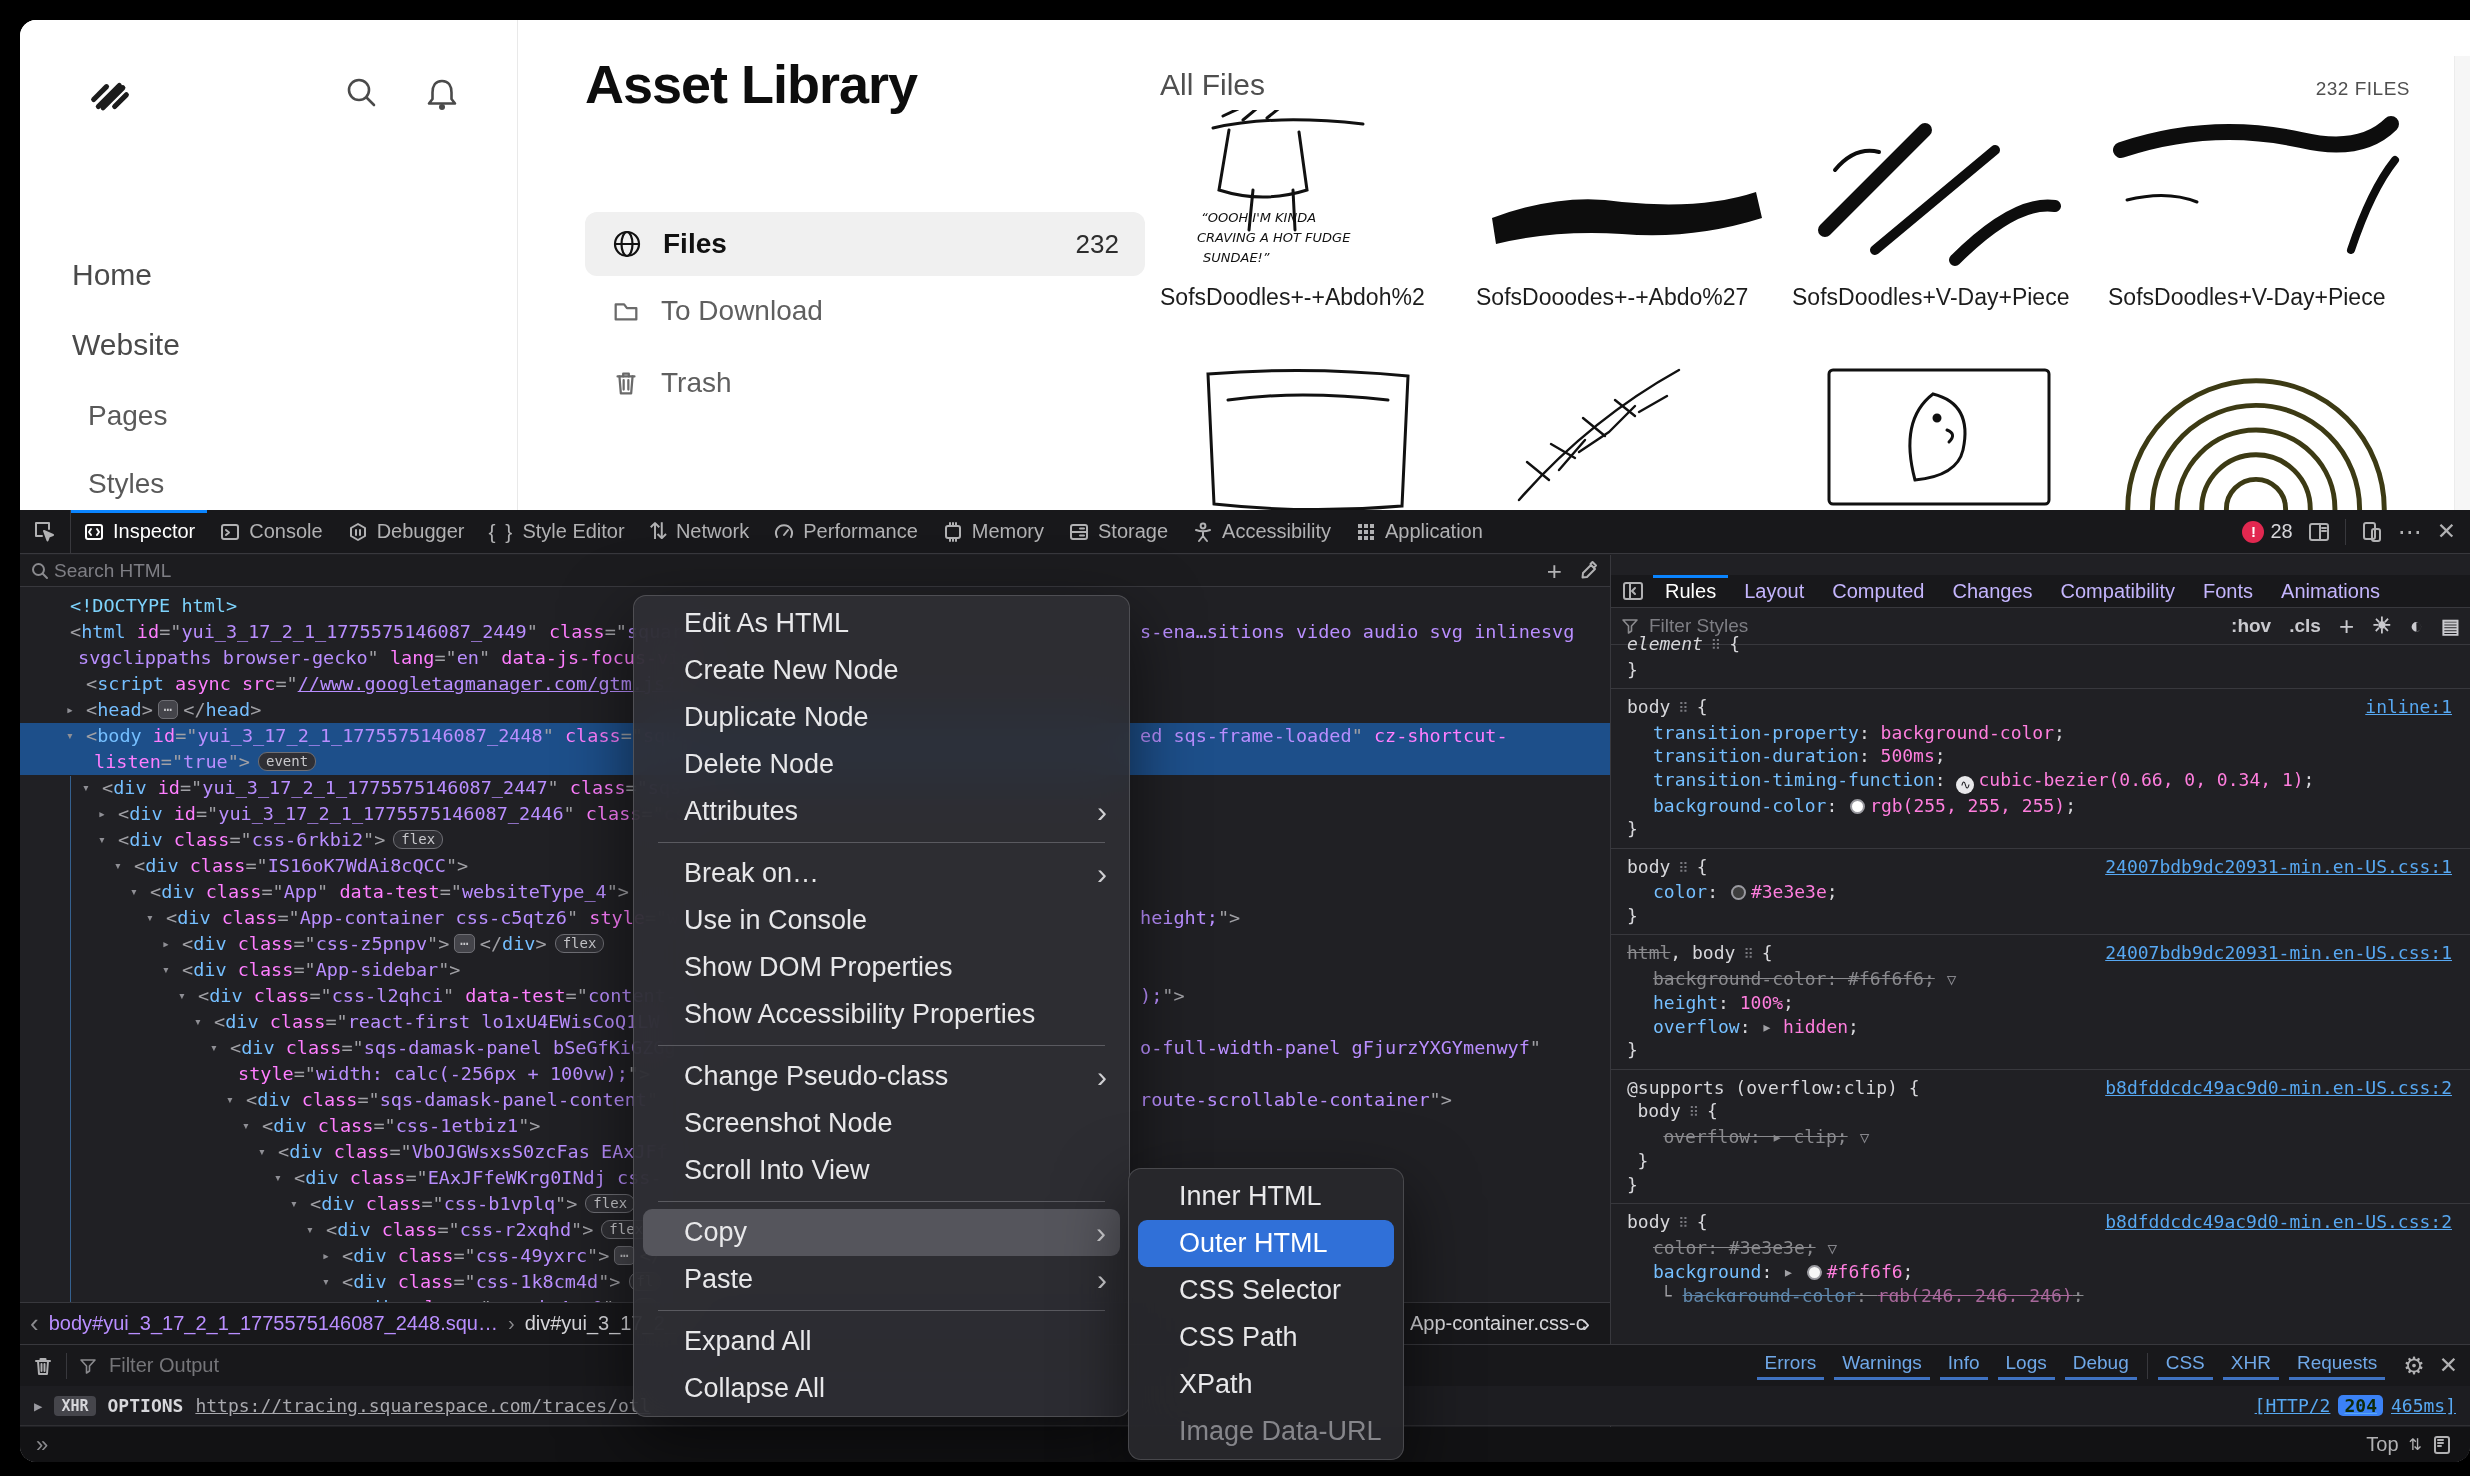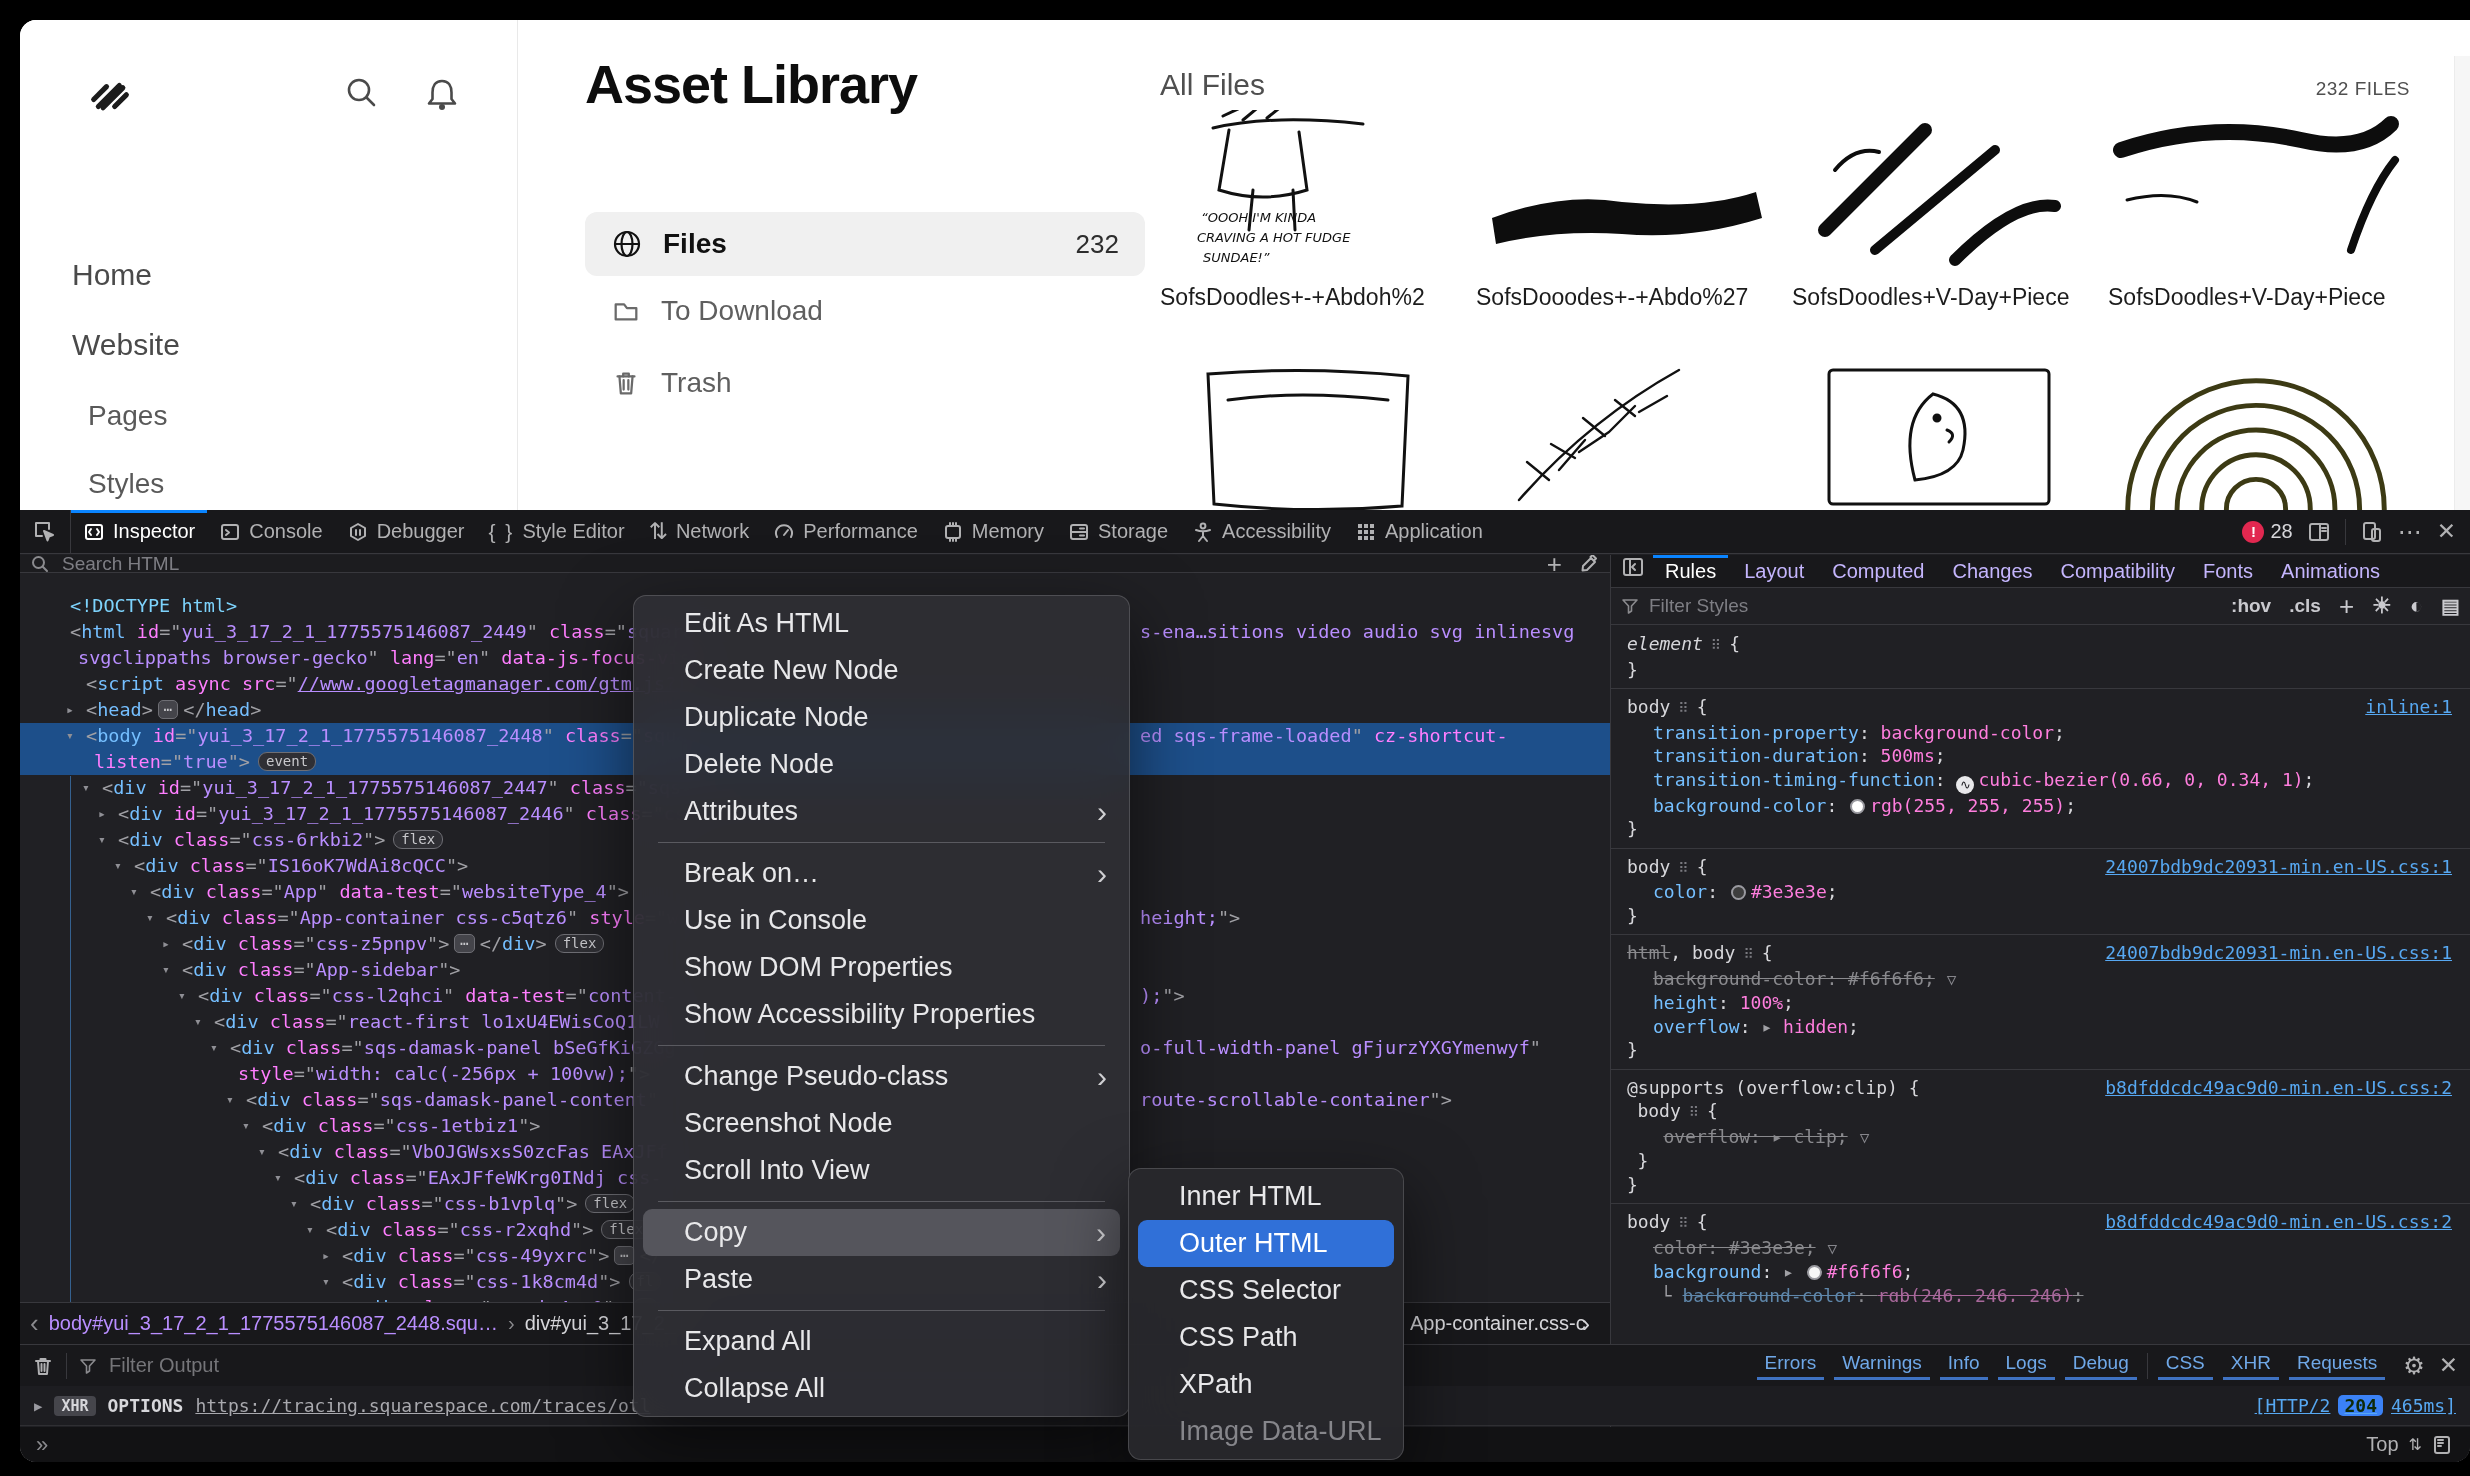--- a/index.html
+++ b/index.html
@@ -39,22 +39,22 @@
   .dt-pick{display:flex;align-items:center;padding:0 12px;border-right:1px solid #38383d;}
   .dt-tab{position:relative;display:flex;align-items:center;gap:8px;padding:0 12px;color:#b1b1b3;white-space:nowrap;}
   .dt-tab.active{color:#fff;}
   .dt-tab.active:before{content:"";position:absolute;left:0;top:0;height:3px;width:100%;background:#0a84ff;}
   .dt-right{margin-left:auto;display:flex;align-items:center;gap:14px;padding-right:14px;}
   .errbadge{width:22px;height:22px;border-radius:50%;background:#e22850;color:#fff;font-size:15px;font-weight:700;
     display:flex;align-items:center;justify-content:center;}
   .vsep{width:1px;height:26px;background:#38383d;}
 
   .dt-left{position:absolute;left:0;top:45px;width:1590px;height:907px;overflow:hidden;}
-  .dt-search{position:absolute;left:0;top:0;width:100%;height:18px;border-bottom:1px solid #38383d;
-    display:flex;align-items:center;gap:12px;padding:0 10px;background:#1c1c1f;}
+  .dt-search{position:absolute;left:0;top:0;width:100%;height:32px;border-bottom:1px solid #38383d;
+    display:flex;align-items:center;gap:4px;padding:0 10px;background:#1c1c1f;}
   .dt-search .ph{color:#7e7e84;font-size:19px;}
   .dt-search .tools{margin-left:auto;display:flex;align-items:center;gap:16px;color:#b1b1b3;}
   .plus{font-size:26px;line-height:1;}
 
   #mtree{position:absolute;left:0;top:33px;width:100%;height:714px;overflow:hidden;
     font-family:"DejaVu Sans Mono",monospace;font-size:18.5px;padding-top:5px;}
   .mline{position:relative;height:26px;line-height:26px;white-space:nowrap;}
   .mline.msel{background:#1d4f8a;}
   .marr{position:absolute;top:0;color:#8f8f95;font-size:13px;width:16px;text-align:center;}
   .rfrag{position:absolute;top:0;}
@@ -67,21 +67,21 @@
   .badge.ell{margin:0 5px;background:#44444a;border-radius:5px;padding:0 5px;}
 
   .crumbbar{position:absolute;left:0;top:747px;width:100%;height:42px;background:#18181b;border-top:1px solid #38383d;
     display:flex;align-items:center;gap:10px;padding:0 10px;font-size:20px;}
   .crumb-sel{color:#b98eff;}
   .crumb{color:#d7d7db;}
   .csep{color:#8a8a8e;}
   .crumb-abs{position:absolute;color:#d7d7db;}
 
   .dt-rules{position:absolute;left:1590px;top:45px;width:860px;height:907px;border-left:1px solid #38383d;background:#202024;overflow:hidden;}
-  .rtabs{display:flex;height:33px;border-bottom:1px solid #38383d;background:#18181b;gap:4px;padding:0 6px;}
+  .rtabs{display:flex;align-items:center;height:33px;border-bottom:1px solid #38383d;background:#18181b;gap:4px;padding:0 6px;margin-top:20px;}
   .rtab{position:relative;padding:0 12px;height:100%;display:flex;align-items:center;color:#c4b5fd;white-space:nowrap;}
   .rtab.active{color:#fff;}
   .rtab.active:before{content:"";position:absolute;left:0;top:0;height:3px;width:100%;background:#0a84ff;}
   .rfilter{display:flex;align-items:center;height:37px;border-bottom:1px solid #38383d;padding:0 10px;gap:10px;}
   .rfilter .ph{color:#7e7e84;font-size:19px;}
   .rfilter .ricons{margin-left:auto;display:flex;align-items:center;gap:18px;color:#c9c9ce;font-size:19px;font-weight:600;}
   #rulelist{position:absolute;left:0;top:71px;width:100%;bottom:160px;overflow:hidden;
     font-family:"DejaVu Sans Mono",monospace;font-size:18px;}
   .rblock{padding:6px 8px 7px 8px;border-bottom:1px solid #38383d;}
   .rline{position:relative;line-height:23.5px;white-space:nowrap;}

